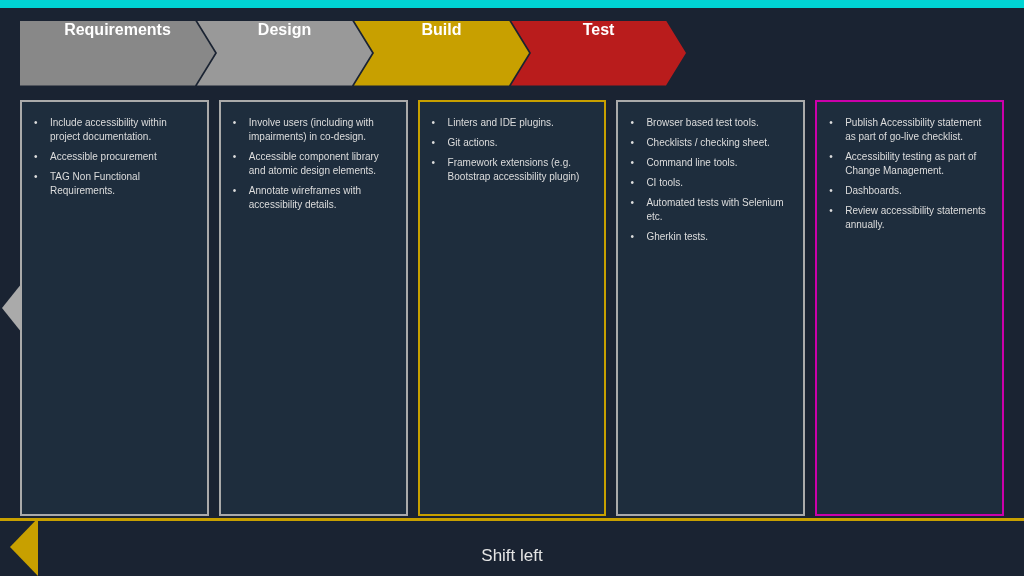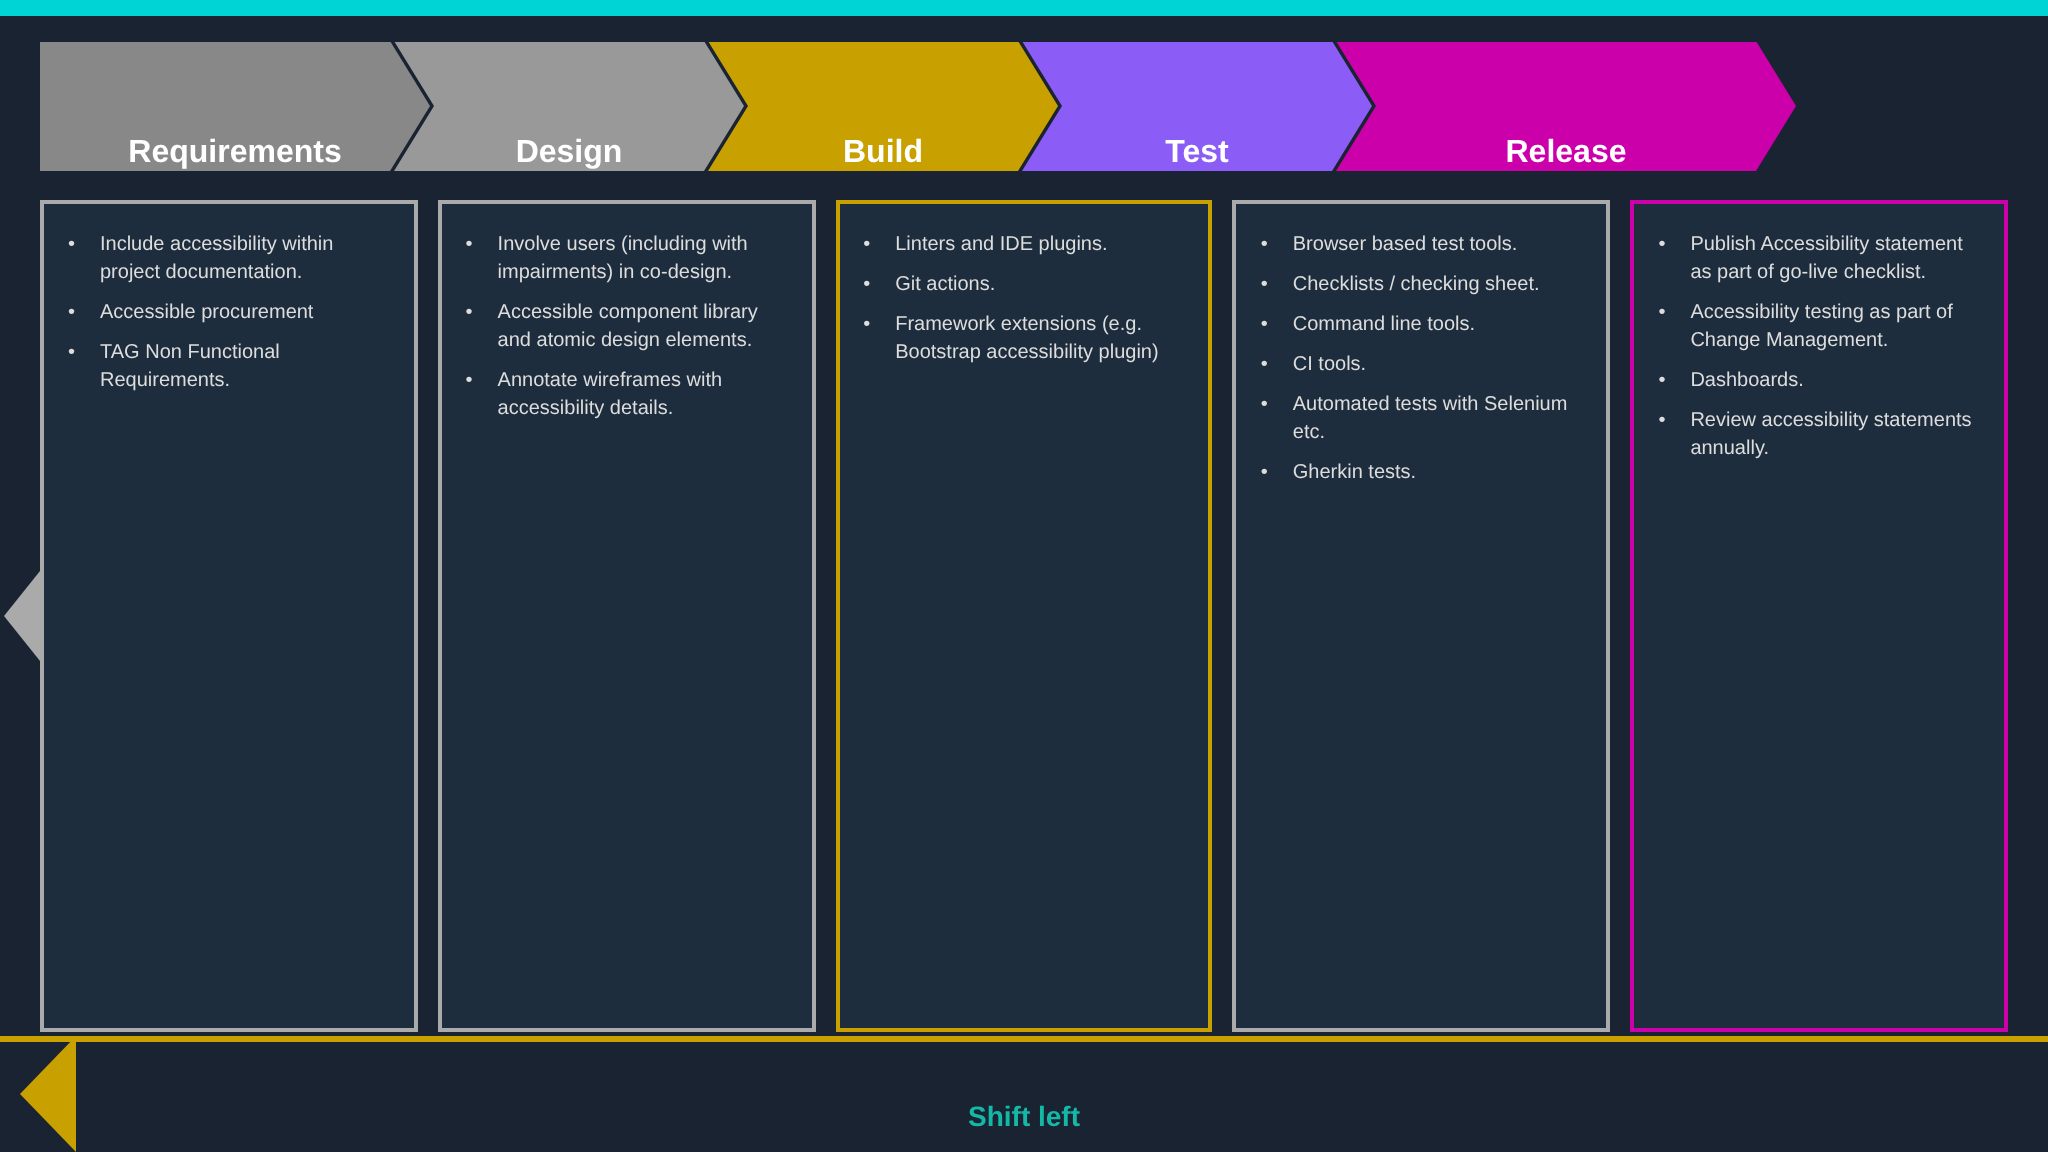--- a/index.html
+++ b/index.html
@@ -32,21 +32,21 @@
       display: flex;
       align-items: center;
       padding: 10px 20px;
       gap: 0;
     }
 
     .arrow-shape {
       position: relative;
       height: 65px;
       display: flex;
-      align-items: flex-end;
+      align-items: flex-start;
       justify-content: center;
       color: white;
       font-size: 16px;
       font-weight: 600;
       clip-path: polygon(0 0, calc(100% - 20px) 0, 100% 50%, calc(100% - 20px) 100%, 0 100%, 20px 50%);
       text-align: center;
     }
 
     .arrow-shape:first-child {
       clip-path: polygon(0 0, calc(100% - 20px) 0, 100% 50%, calc(100% - 20px) 100%, 0 100%);
@@ -63,21 +63,21 @@
       margin-left: -18px;
       z-index: 4;
     }
     .arrow-build {
       background: #c8a000;
       width: 175px;
       margin-left: -18px;
       z-index: 3;
     }
     .arrow-test {
-      background: #8b5cf6;
+      background: #b91c1c;
       width: 175px;
       margin-left: -18px;
       z-index: 2;
     }
     .arrow-release {
       background: #cc00aa;
       width: 230px;
       margin-left: -18px;
       z-index: 1;
     }
@@ -151,23 +151,23 @@
       height: 58px;
       background: #1a2332;
       border-top: 3px solid #c8a000;
     }
 
     .shift-left-label {
       position: absolute;
       bottom: 10px;
       left: 50%;
       transform: translateX(-50%);
-      color: #14b8a6;
-      font-size: 14px;
-      font-weight: 700;
+      color: #e5e5e5;
+      font-size: 17px;
+      font-weight: 400;
       white-space: nowrap;
     }
 
     
     .bottom-arrow-left {
       position: absolute;
       bottom: 0;
       left: 10px;
       width: 0;
       height: 0;
@@ -187,23 +187,20 @@
   </div>
   <div class="arrow-shape arrow-design">
     <span>Design</span>
   </div>
   <div class="arrow-shape arrow-build">
     <span>Build</span>
   </div>
   <div class="arrow-shape arrow-test">
     <span>Test</span>
   </div>
-  <div class="arrow-shape arrow-release">
-    <span>Release</span>
-  </div>
 </div>
 
 <div class="cards-area">
 
   <div class="card card-requirements">
     <ul>
       <li>Include accessibility within project documentation.</li>
       <li>Accessible procurement</li>
       <li>TAG Non Functional Requirements.</li>
     </ul>

